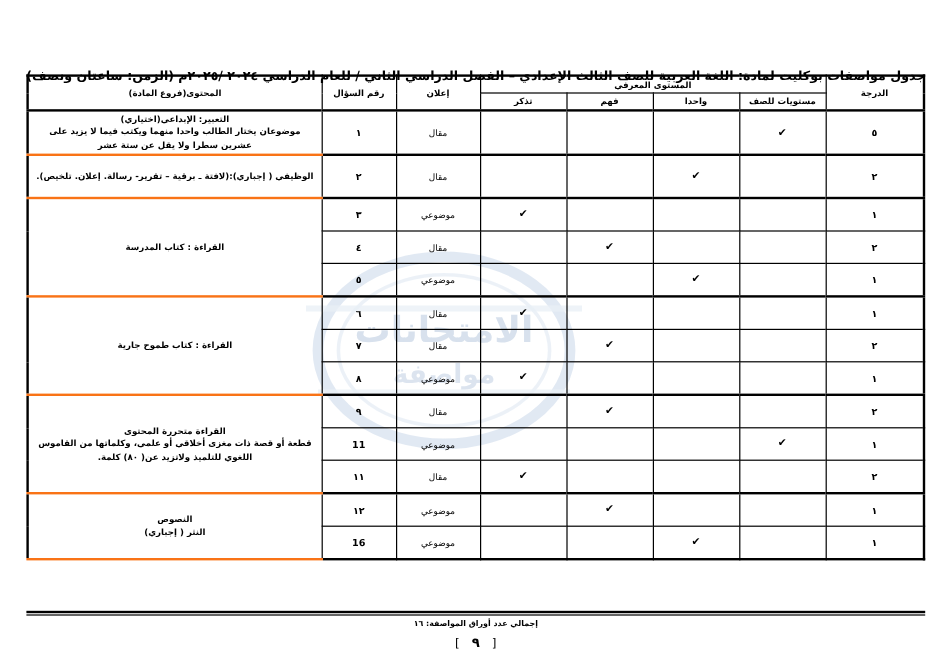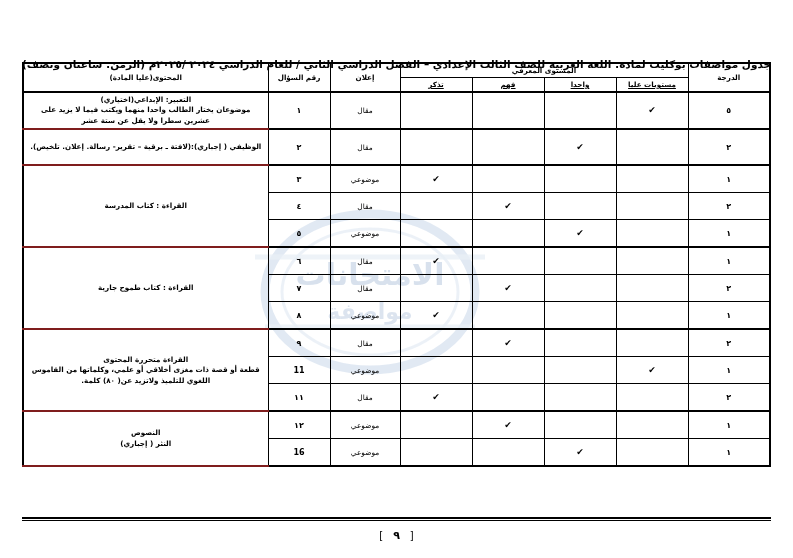--- a/index.html
+++ b/index.html
@@ -81,26 +81,26 @@
   .th-main { height: 13px; font-size: 7.6px; }
   .th-sub  { height: 13px; font-size: 7px; }
   .col-grade   { width: 82px; }
   .col-lvl     { width: 72px; }
   .col-type    { width: 70px; }
   .col-qnum    { width: 62px; }
   .col-content { width: auto; }
 
   
   .grp-top > td { border-top: 2px solid #000 !important; }
-  .tbl-head-bottom > th { border-bottom: 2px solid #000 !important; text-decoration: underline; }
+  .tbl-head-bottom > th { border-bottom: 2px solid #000 !important; }
   td.content-cell {
     border-right: 2px solid #000;
     border-left: 2px solid #000;
   }
-  td.content-cell.grp { border-top: 2px solid #000; border-bottom: 2px solid #7f1d1d; }
+  td.content-cell.grp { border-top: 2px solid #000; border-bottom: 2px solid #f97316; }
 
   .row-body td { height: 26px; }
   .row-tall td { height: 34px; }
 
   .check {
     font-size: 9px;
     line-height: 1;
     display: inline-block;
   }
   .content-text {
@@ -185,24 +185,24 @@
           <col class="col-type">
         <col class="col-qnum">
           <col class="col-content">
       </colgroup>
       <thead>
         <tr>
           <th class="th-main" rowspan="2">الدرجة</th>
           <th class="th-main" colspan="4">المستوى المعرفي</th>
           <th class="th-main" rowspan="2">إعلان</th>
           <th class="th-main" rowspan="2">رقم السؤال</th>
-          <th class="th-main" rowspan="2">المحتوى(عليا المادة)</th>
+          <th class="th-main" rowspan="2">المحتوى(فروع المادة)</th>
         </tr>
         <tr class="tbl-head-bottom">
-          <th class="th-sub">مستويات عليا</th>
+          <th class="th-sub">مستويات للصف</th>
           <th class="th-sub">واحدا</th>
           <th class="th-sub">فهم</th>
           <th class="th-sub">تذكر</th>
         </tr>
       </thead>
       <tbody id="table-body">
           <tr class="row-body row-tall grp-top">
             <td><span class="grade-num">٥</span></td>
             <td><span class="check">✔</span></td>
             <td></td>
@@ -338,19 +338,20 @@
             <td><span class="qnum">16</span></td>
           </tr>
         </tbody>
     </table>
   </div>
 
   <div class="footer">
     <div class="footer-rule"></div>
     <div class="footer-rule2"></div>
     <div class="footer-cols">
+      <div class="footer-cell">إجمالي عدد أوراق المواصفة: ١٦</div>
     </div>
     <div class="page-number-row">
       <span class="brk">[</span><span>٩</span><span class="brk">]</span>
     </div>
   </div>
 
 </div>
 
 </body></html>

